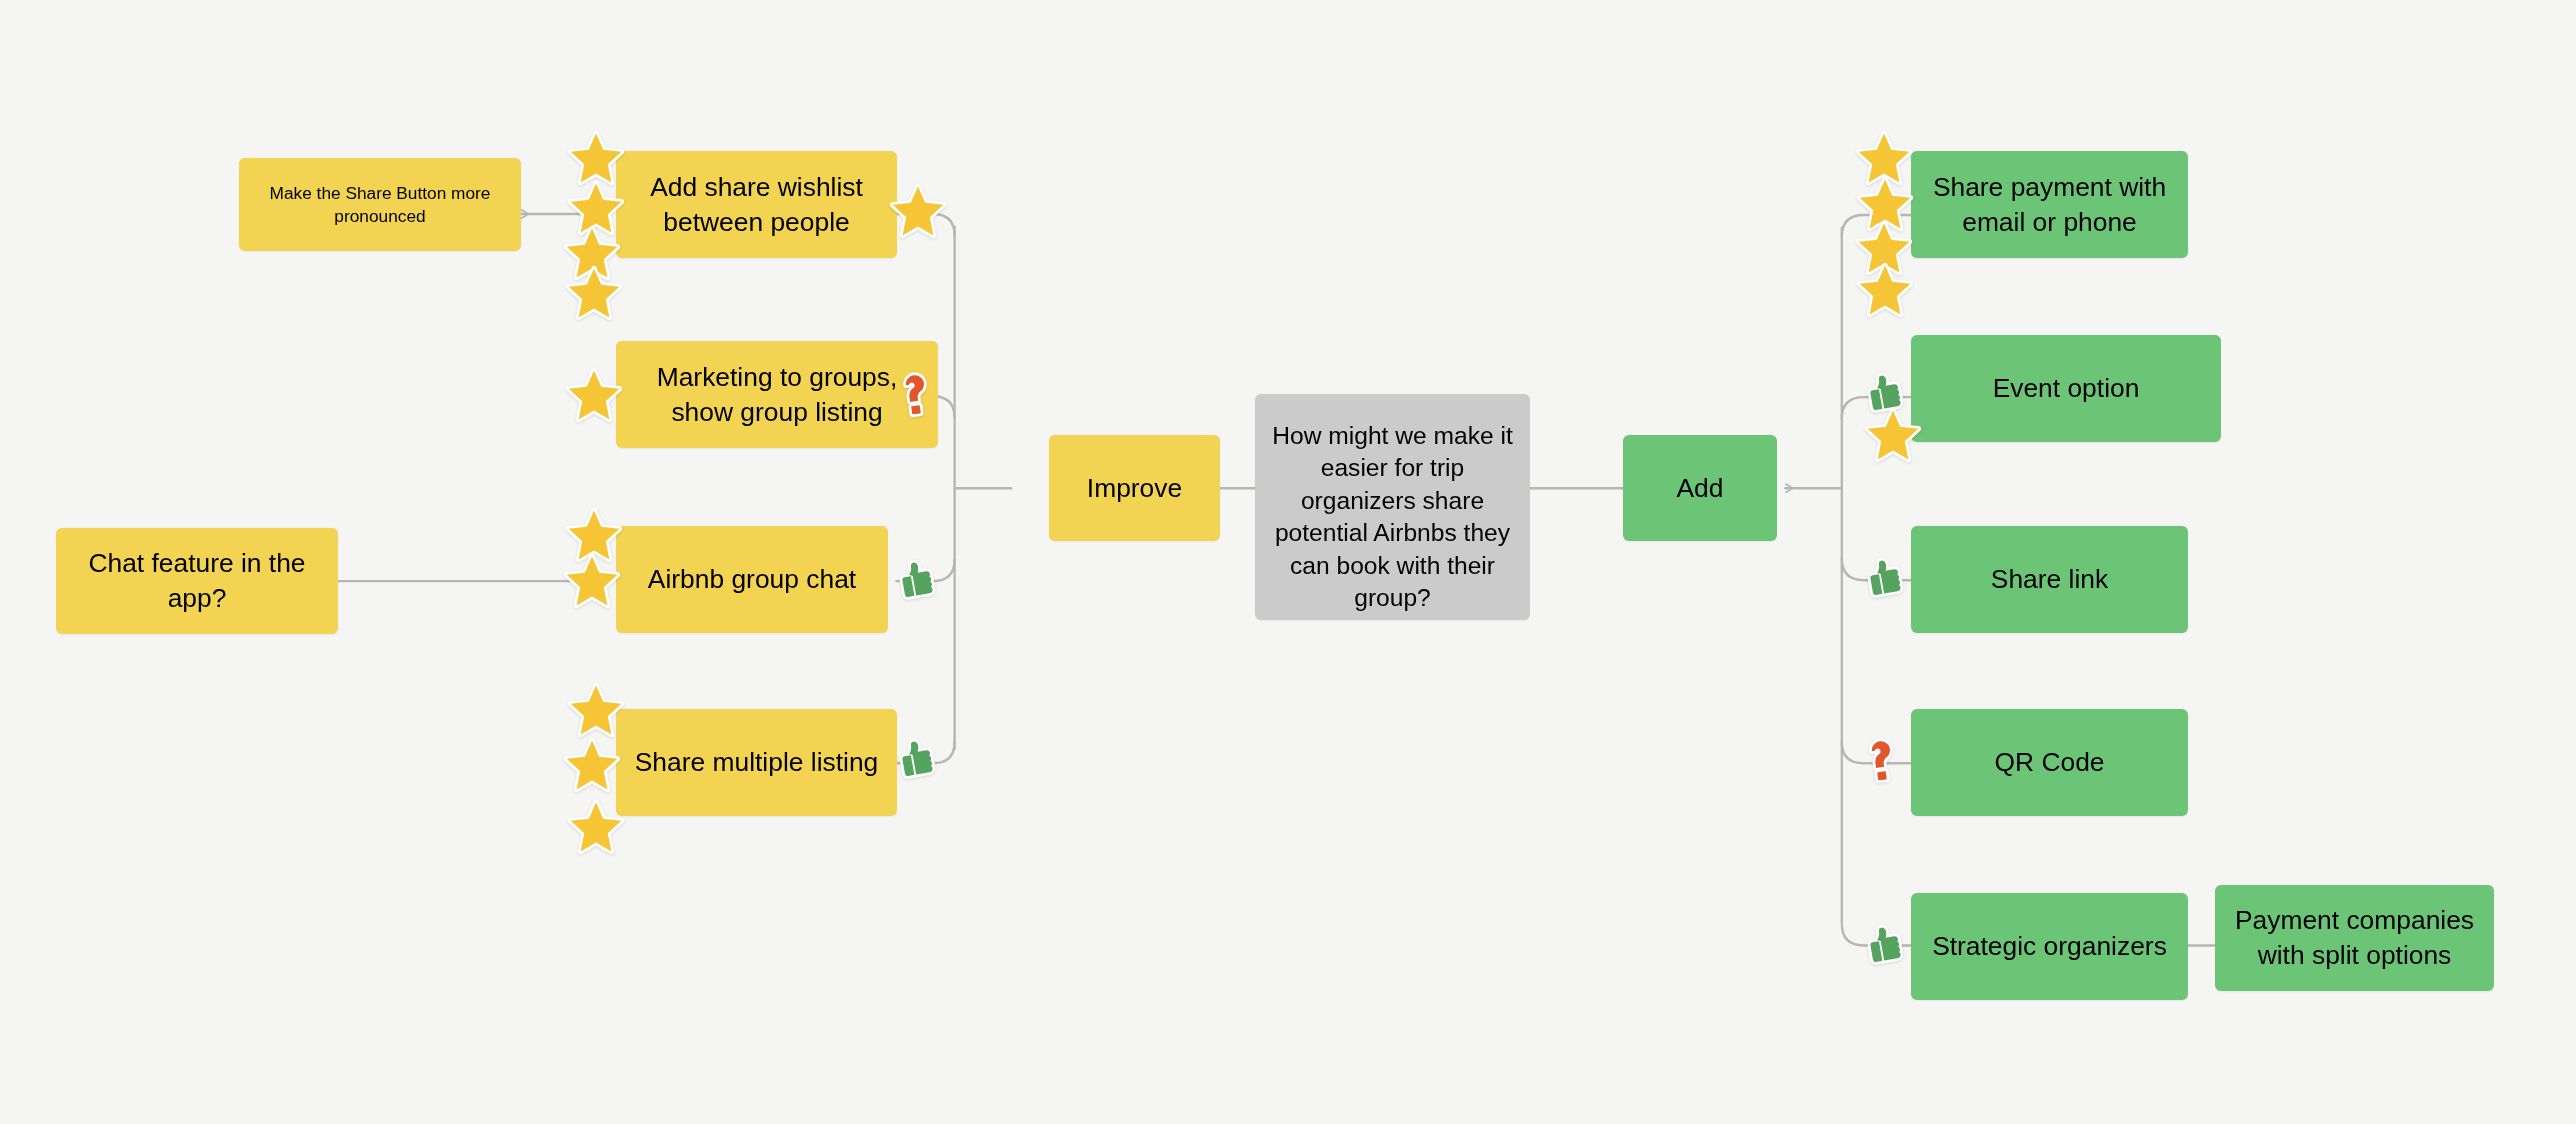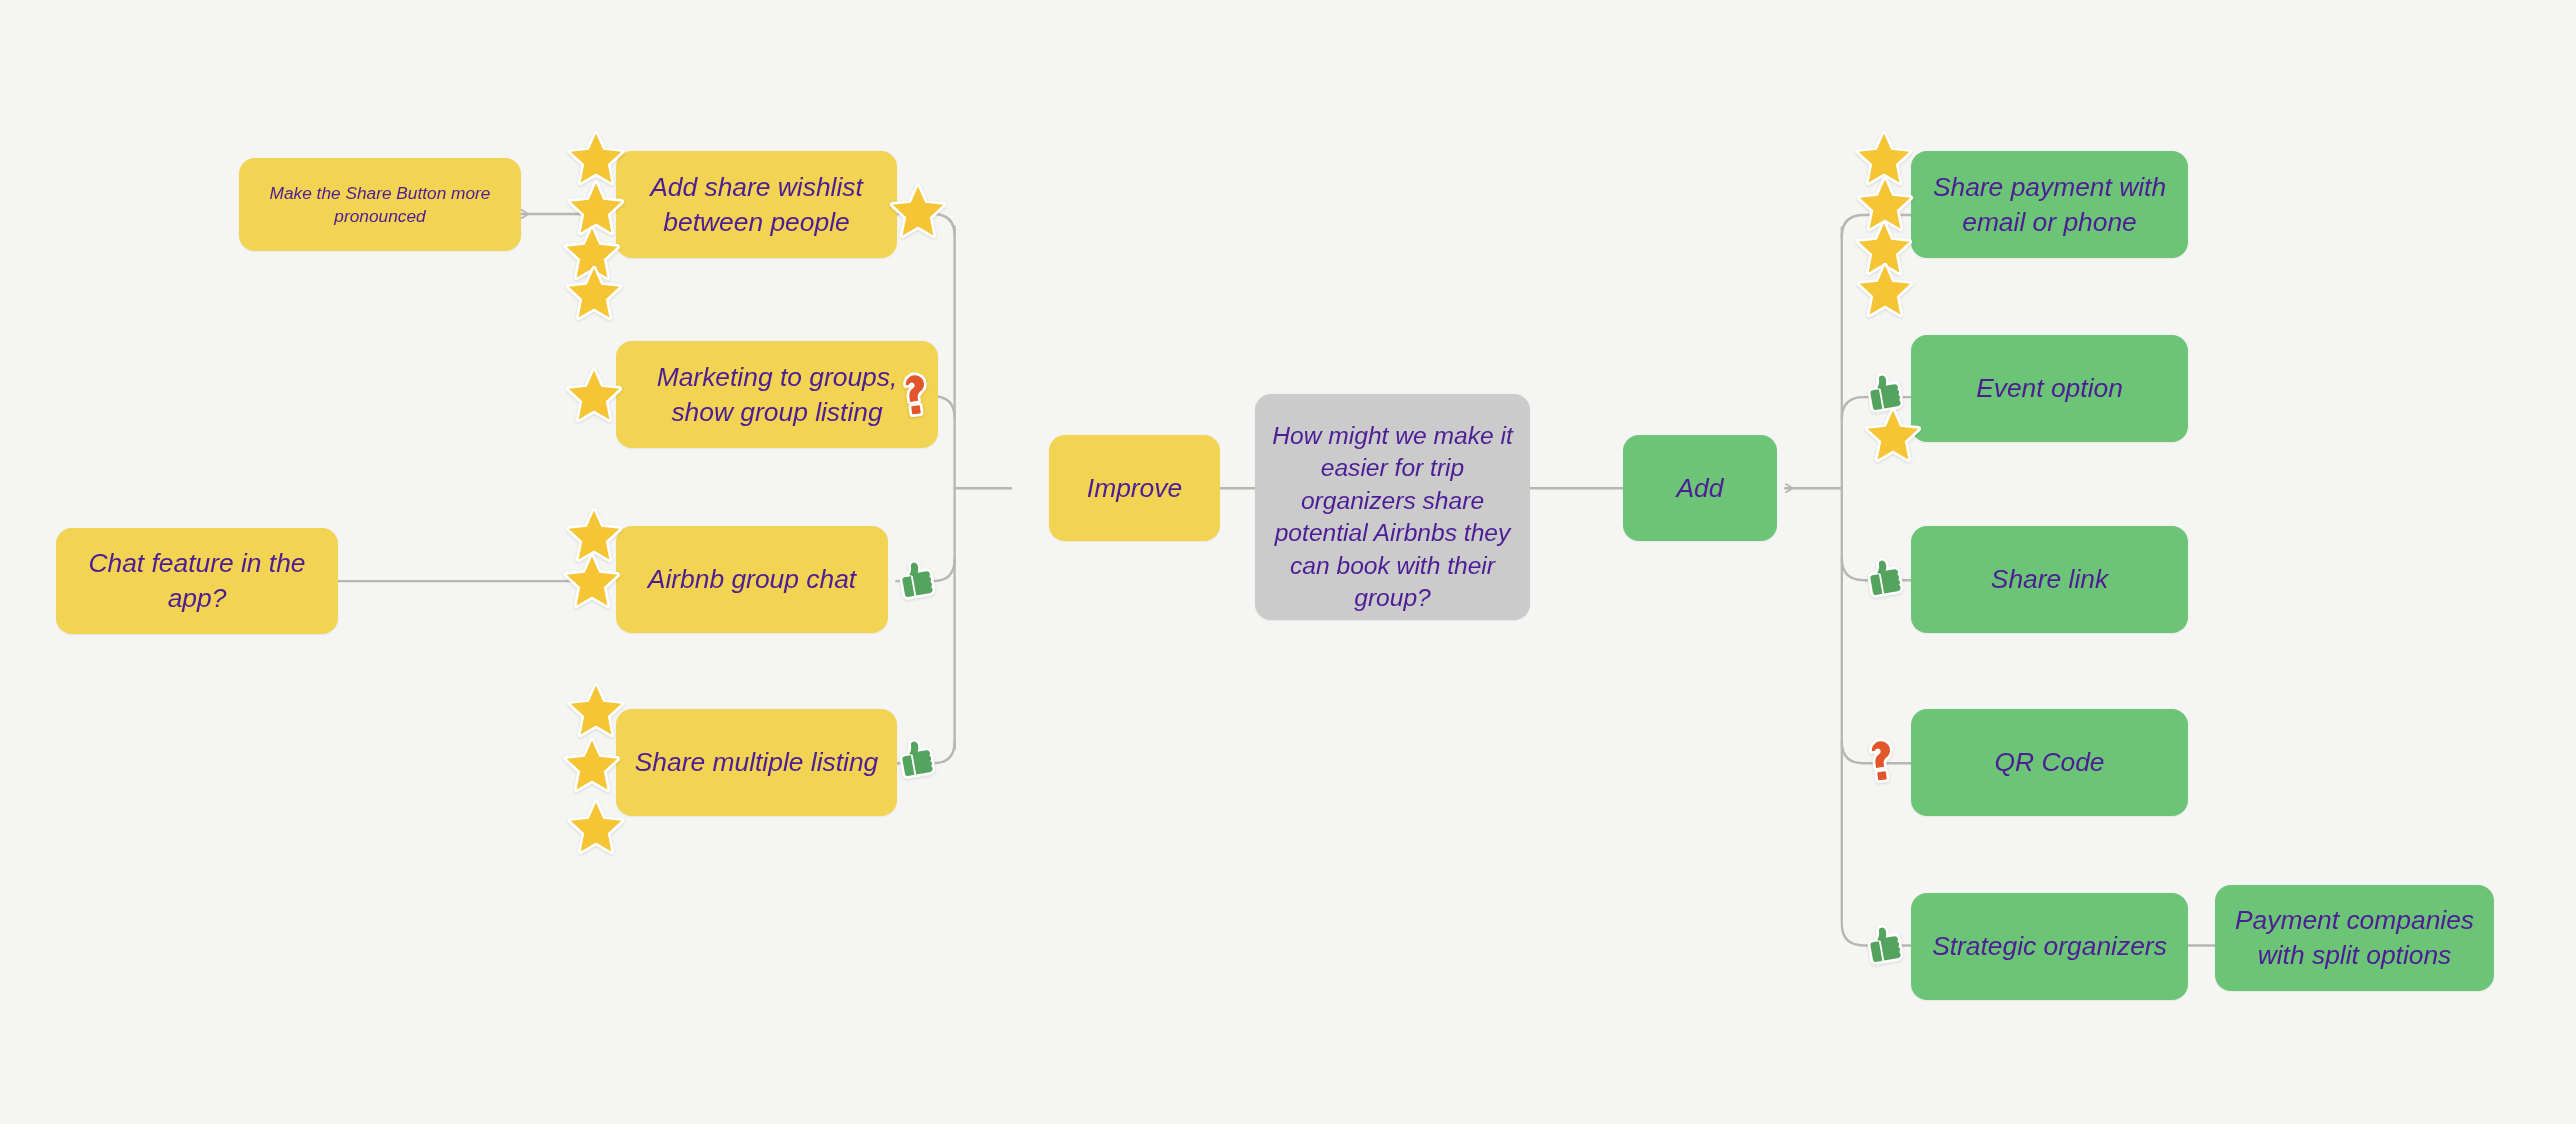--- a/index.html
+++ b/index.html
@@ -25,26 +25,25 @@
     height: 1124px;
     pointer-events: none;
   }
   .node {
     position: absolute;
     box-sizing: border-box;
     display: flex;
     align-items: center;
     justify-content: center;
     text-align: center;
-    border-radius: 16px;
-    color: #4c1d95;
+    border-radius: 6px;
+    color: #000000;
     line-height: 1.32;
     padding: 5.5px 12.8px;
     box-shadow: 0 0.9px 1.8px rgba(0,0,0,0.06);
-    font-style: italic;
   }
   .node.yellow { background: #f3d352; }
   .node.green  { background: #6cc576; }
   .node.grey   { background: #cbcbcb; align-items: flex-end; }
 
   .node .txt { display: block; }
 
   .fs-28 { font-size: 26.4px; }
   .fs-26 { font-size: 24.6px; }
   .fs-18 { font-size: 17.3px; }
@@ -137,21 +136,21 @@
   </div>
 
   <div class="node yellow fs-28" style="left:56px; top:528px; width:282px; height:106px;">
     <span class="txt">Chat feature in the app?</span>
   </div>
 
   <div class="node green fs-28" style="left:1911px; top:151px; width:277px; height:107px;">
     <span class="txt">Share payment with email or phone</span>
   </div>
 
-  <div class="node green fs-28" style="left:1911px; top:335px; width:277px; height:107px;">
+  <div class="node green fs-28" style="left:1911px; top:335px; width:310px; height:107px;">
     <span class="txt">Event option</span>
   </div>
 
   <div class="node green fs-28" style="left:1911px; top:526px; width:277px; height:107px;">
     <span class="txt">Share link</span>
   </div>
 
   <div class="node green fs-28" style="left:1911px; top:709px; width:277px; height:107px;">
     <span class="txt">QR Code</span>
   </div>

